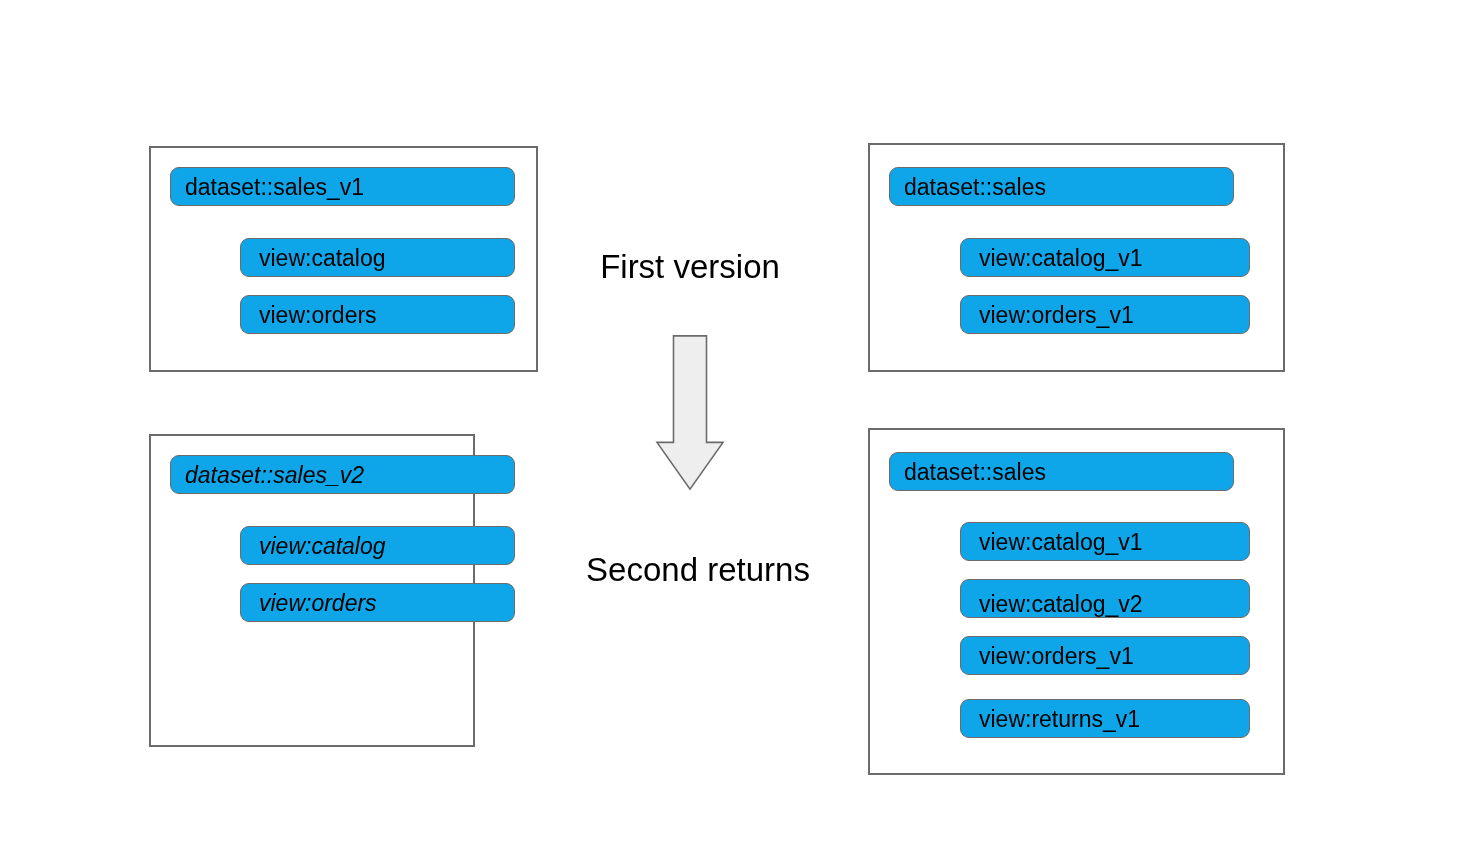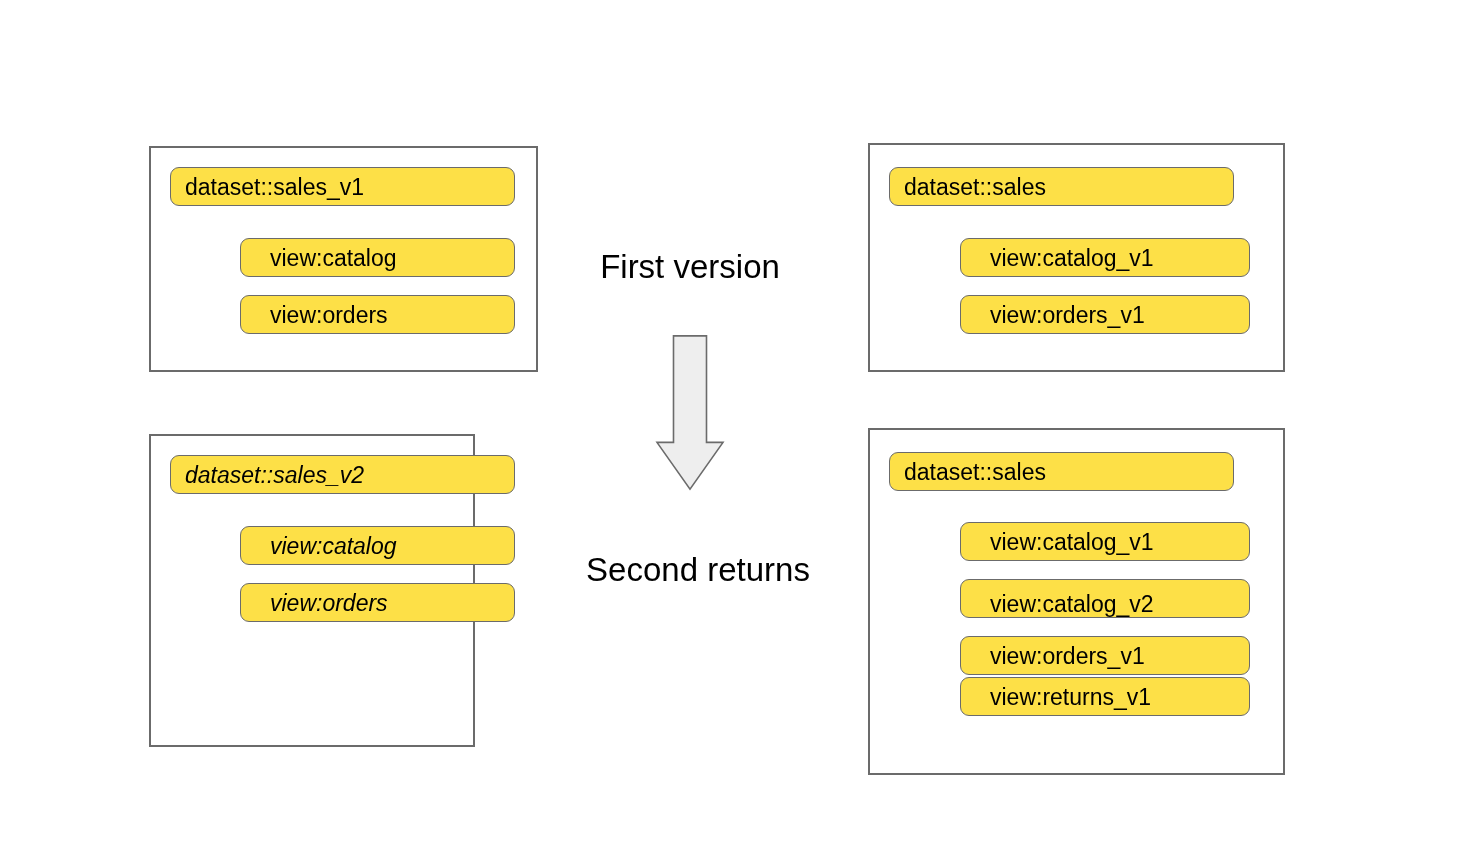--- a/index.html
+++ b/index.html
@@ -32,37 +32,37 @@
   .panel {
     position: absolute;
     background: #ffffff;
     border: 2px solid #6b6b6b;
     box-sizing: border-box;
   }
 
   
   .node {
     position: absolute;
-    background: #fde047;
+    background: #0ea5e9;
     border: 1.6px solid #6b6b6b;
     border-radius: 9px;
     box-sizing: border-box;
     display: flex;
     align-items: center;
     height: 39px;
   }
   .node .node-label {
     font-size: 23px;
     line-height: 26px;
     color: #000000;
     white-space: nowrap;
     padding-left: 14px;
   }
   .node.dataset-node .node-label { padding-left: 14px; }
-  .node.view-node .node-label { padding-left: 29px; }
+  .node.view-node .node-label { padding-left: 18px; }
 
   
   .stage-label {
     position: absolute;
     font-size: 33px;
     line-height: 30px;
     color: #000000;
     white-space: nowrap;
     text-align: center;
   }
@@ -151,18 +151,18 @@
     </div>
 
     <div class="node view-node" style="left:90px; top:149px; width:290px;align-items:flex-end;">
       <span class="node-label">view:catalog_v2</span>
     </div>
 
     <div class="node view-node" style="left:90px; top:206px; width:290px;">
       <span class="node-label">view:orders_v1</span>
     </div>
 
-    <div class="node view-node" style="left:90px; top:247px; width:290px;">
+    <div class="node view-node" style="left:90px; top:269px; width:290px;">
       <span class="node-label">view:returns_v1</span>
     </div>
   </div>
 
 </div>
 
 </body></html>

